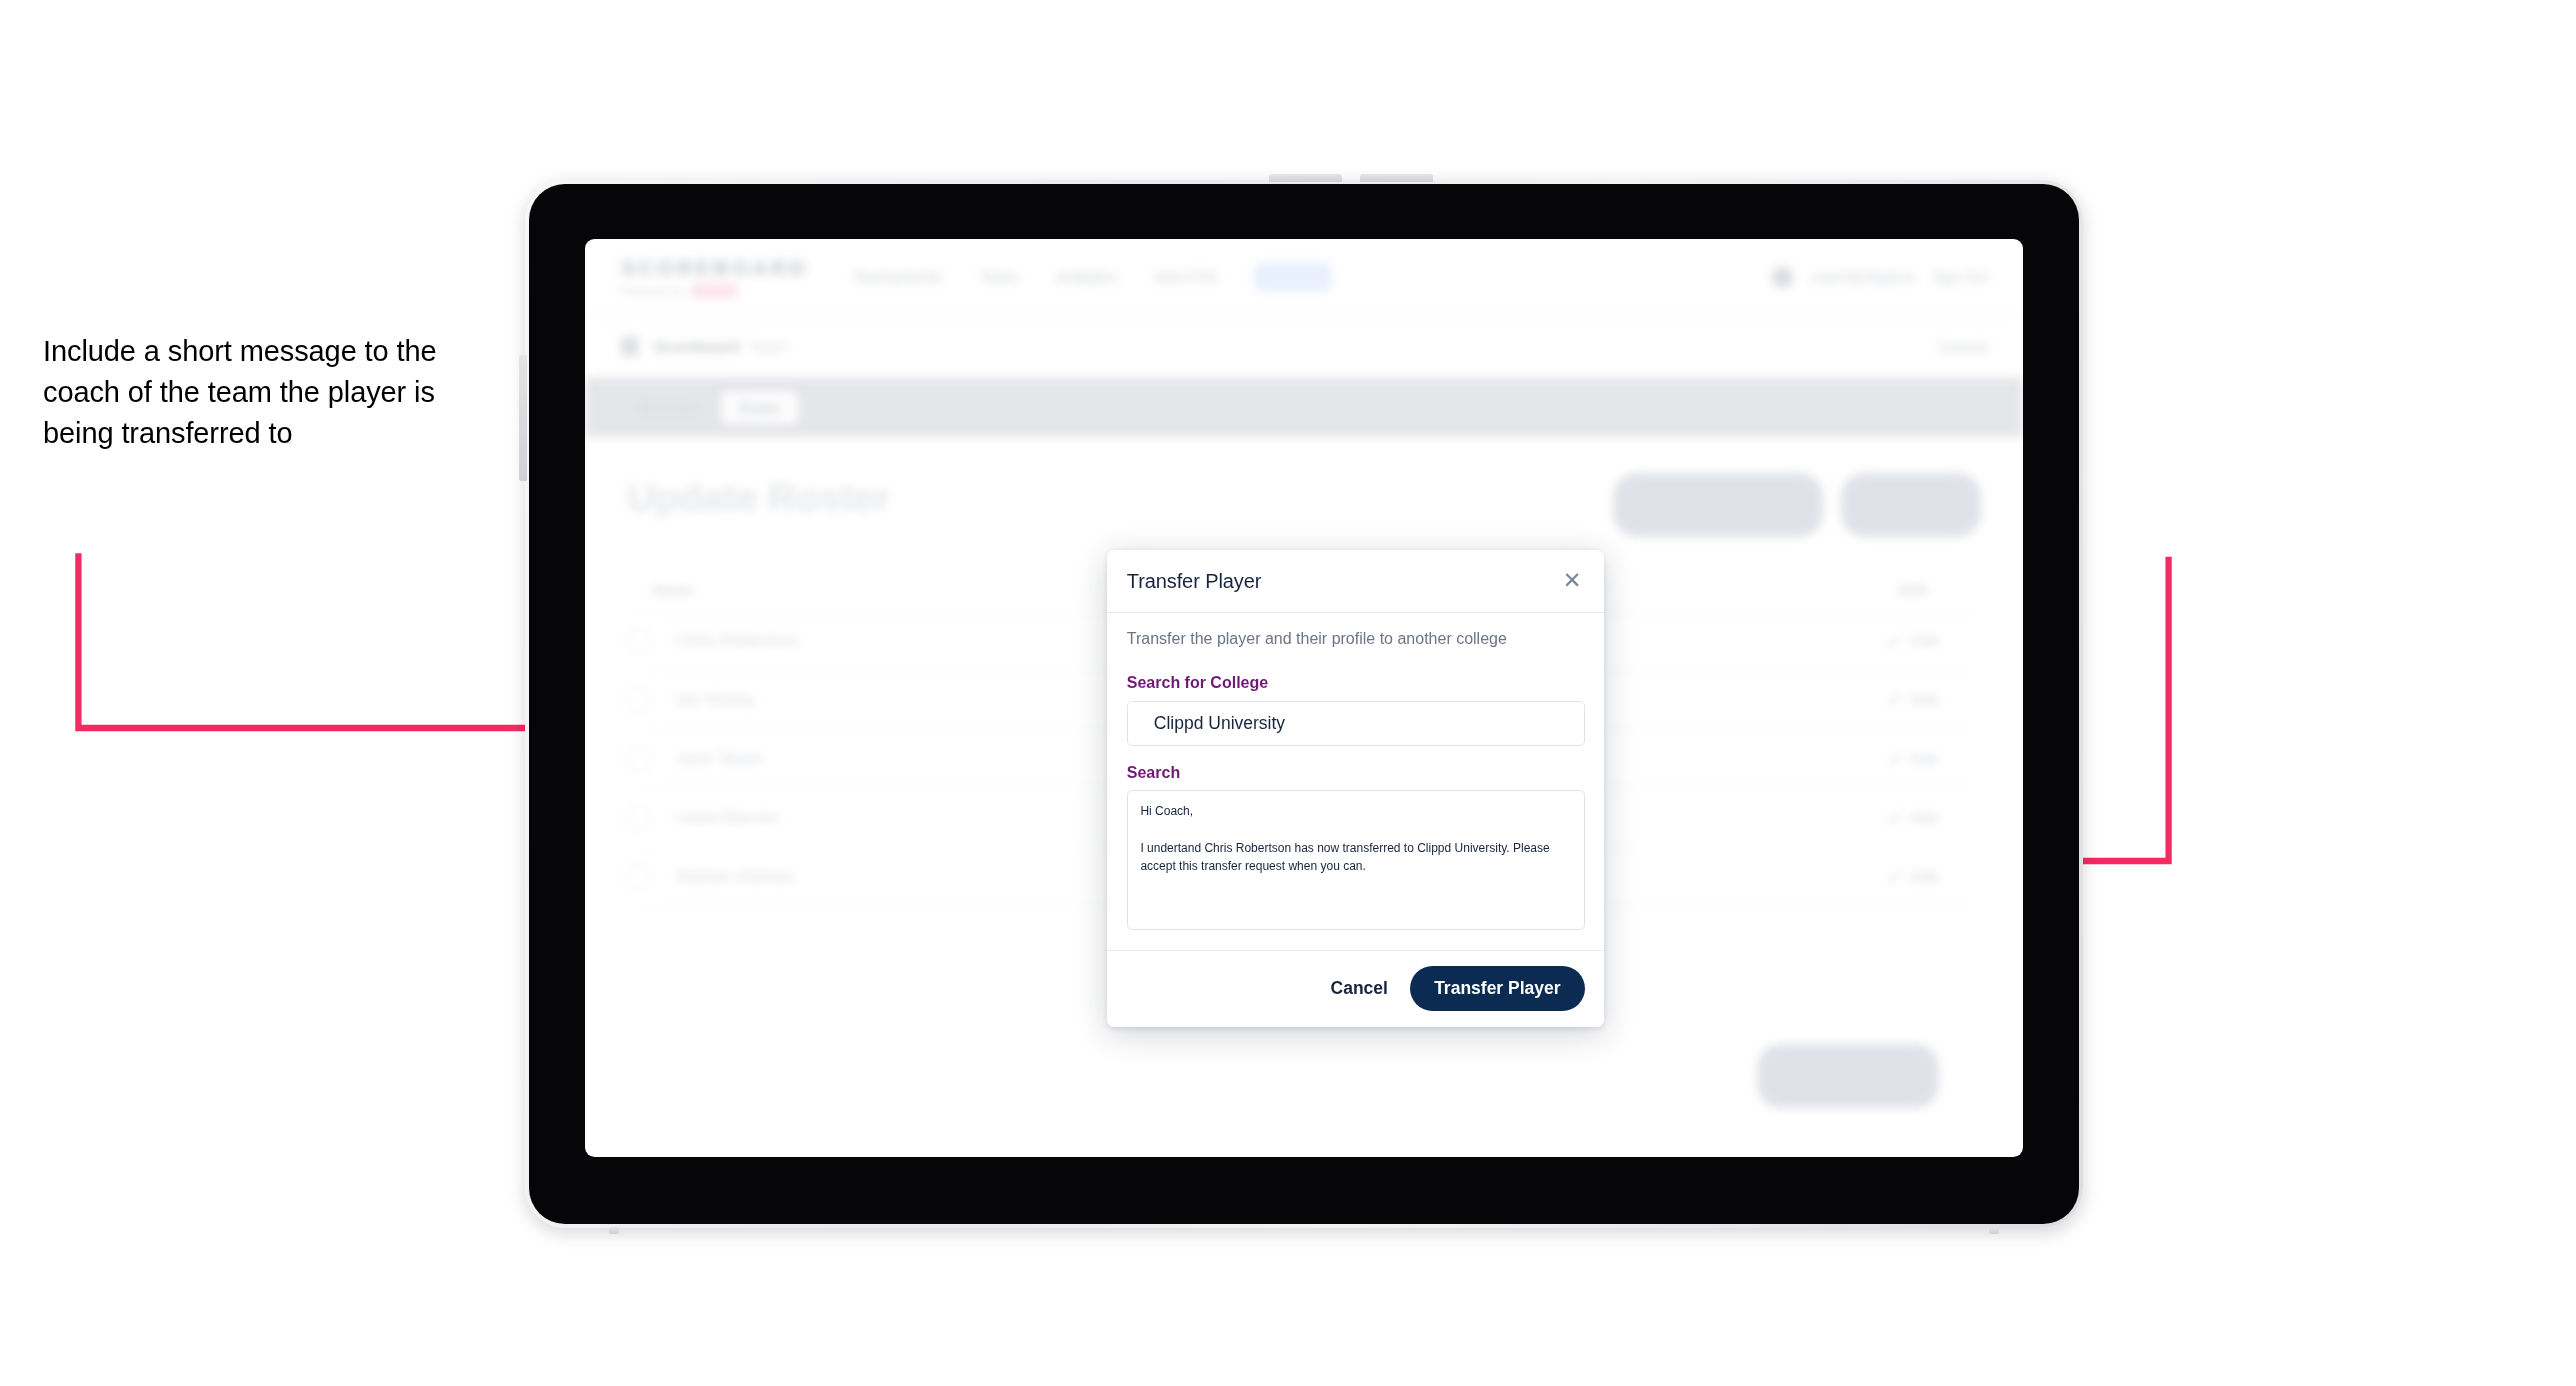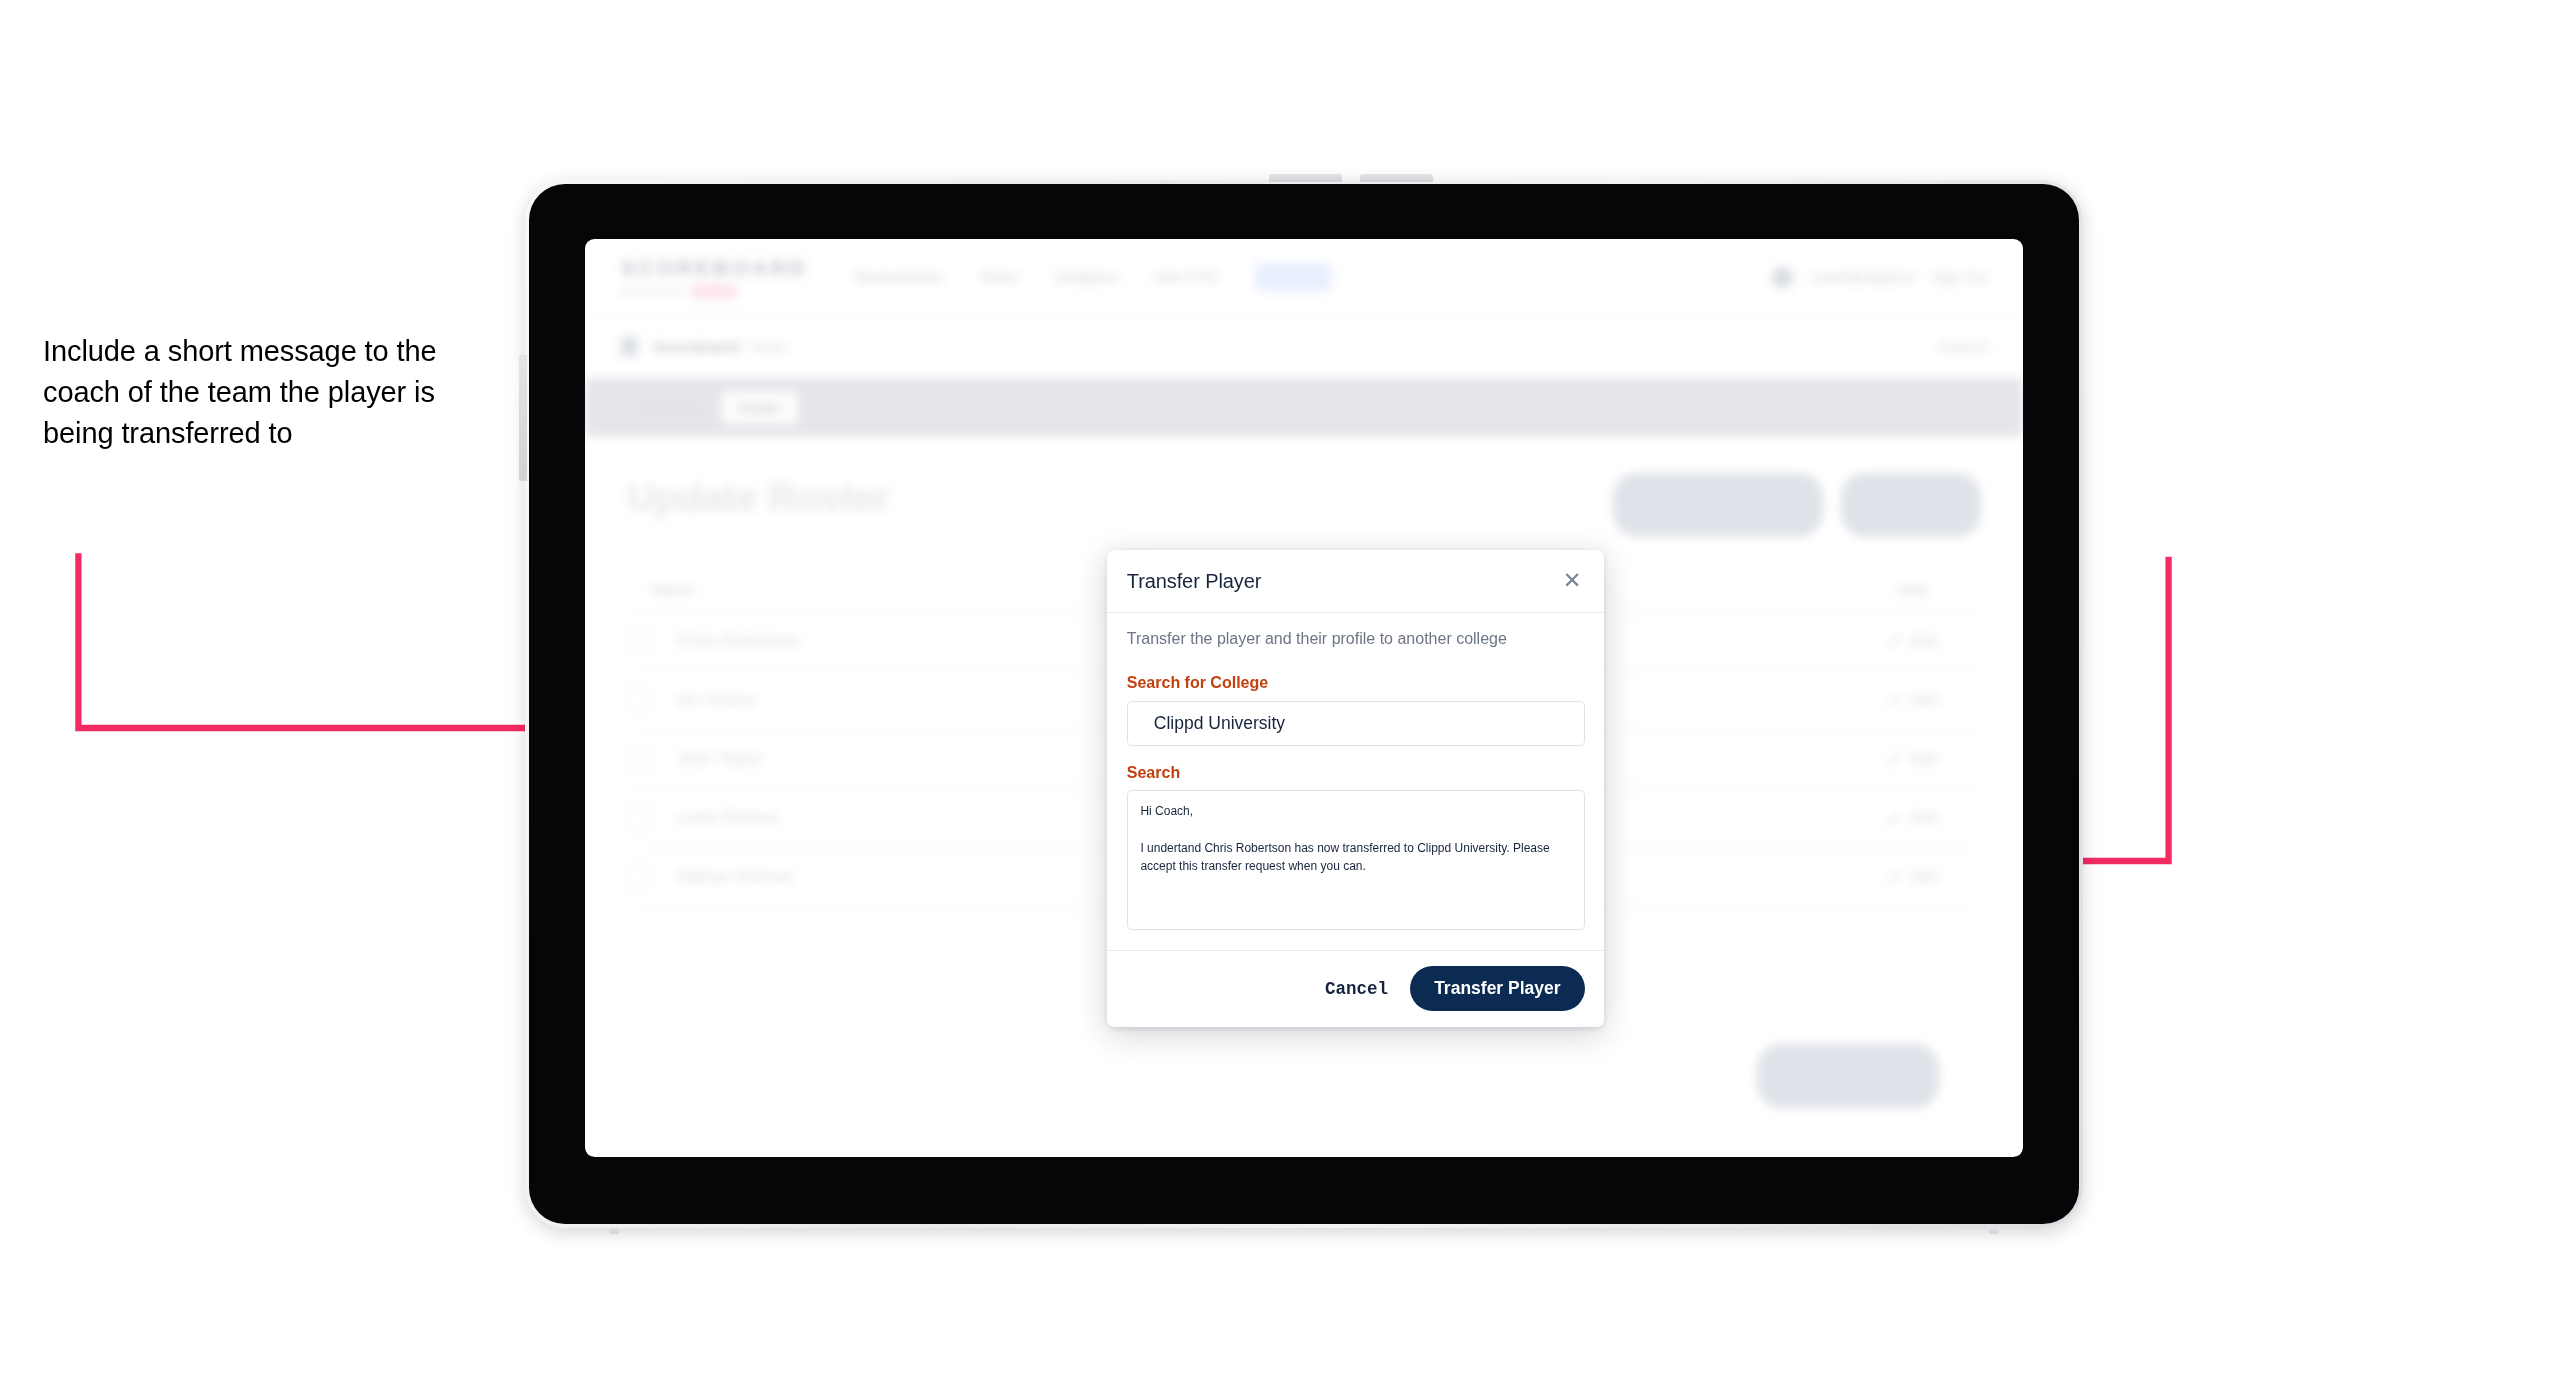--- a/index.html
+++ b/index.html
@@ -138,21 +138,21 @@
   }
   .m-title { font-size:20px; color:#17253c; letter-spacing:-0.1px; }
   .m-close {
     margin-left:auto; width:28px; height:28px;
     display:flex; align-items:center; justify-content:center;
     color:#7b8596; font-size:22.4px; line-height:1; cursor:pointer;
     font-family:"Liberation Sans", sans-serif;
   }
   .m-body { padding: 17px 19.6px 18px 19.6px; }
   .m-sub { font-size:16px; color:#6b7584; margin-bottom:26px; }
-  .m-label { font-size:16px; color:#c2410c; font-weight:bold; margin-bottom:8.4px; }
+  .m-label { font-size:16px; color:#701a75; font-weight:bold; margin-bottom:8.4px; }
   .m-input {
     width:100%; height:45px;
     border:0.7px solid #dfe3e9; border-radius:4.9px;
     background:#fff; color:#17253c;
     font-size:17.5px; font-family:"Liberation Sans", sans-serif;
     padding: 0 26px;
   }
   .m-gap { height:18px; }
   .m-textarea {
     width:100%; height:140px;
@@ -163,21 +163,21 @@
     padding: 11.2px 12.6px; resize:none; overflow:hidden;
   }
   .m-foot {
     display:flex; align-items:center; justify-content:flex-end; gap:18px;
     padding: 15.4px 19.6px;
     border-top:0.7px solid #e8eaee;
   }
   .btn-cancel {
     background:none; border:none; cursor:pointer;
     font-size:17.5px; color:#17253c; font-weight:bold;
-    font-family:Liberation Mono, monospace;
+    font-family:Liberation Sans, sans-serif;
     padding: 7px 4.2px;
   }
   .btn-primary {
     border:none; cursor:pointer;
     background:#0b2b52; color:#ffffff;
     font-size:17.5px; font-weight:bold;
     font-family:"Liberation Sans", sans-serif;
     border-radius:28px; padding: 12px 24px;
   }
 </style>

